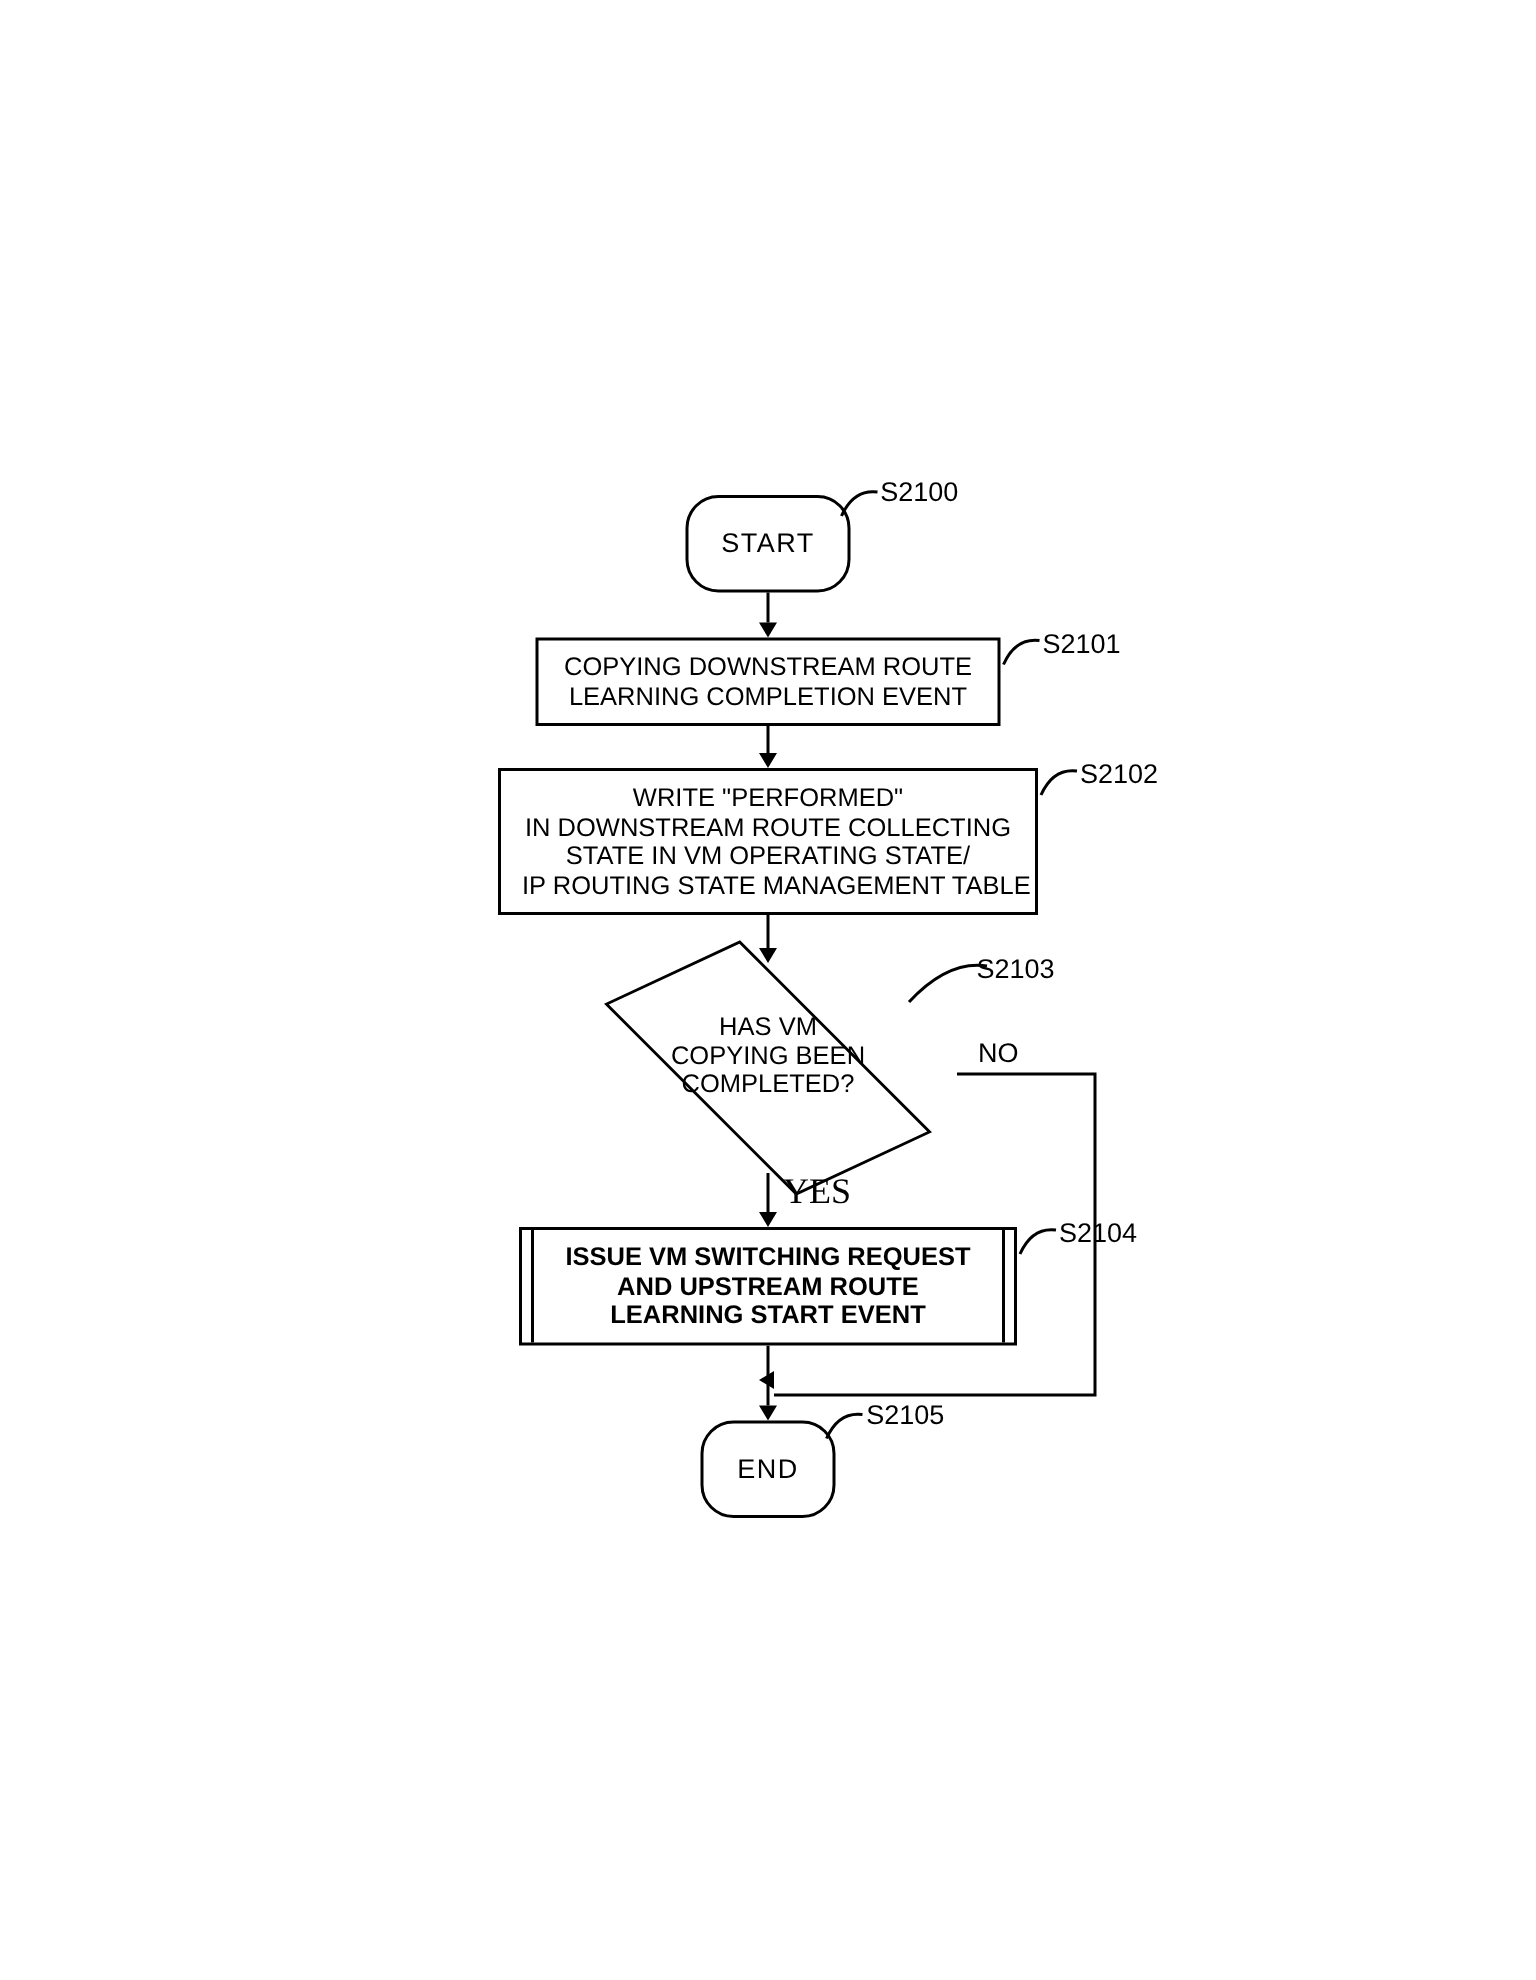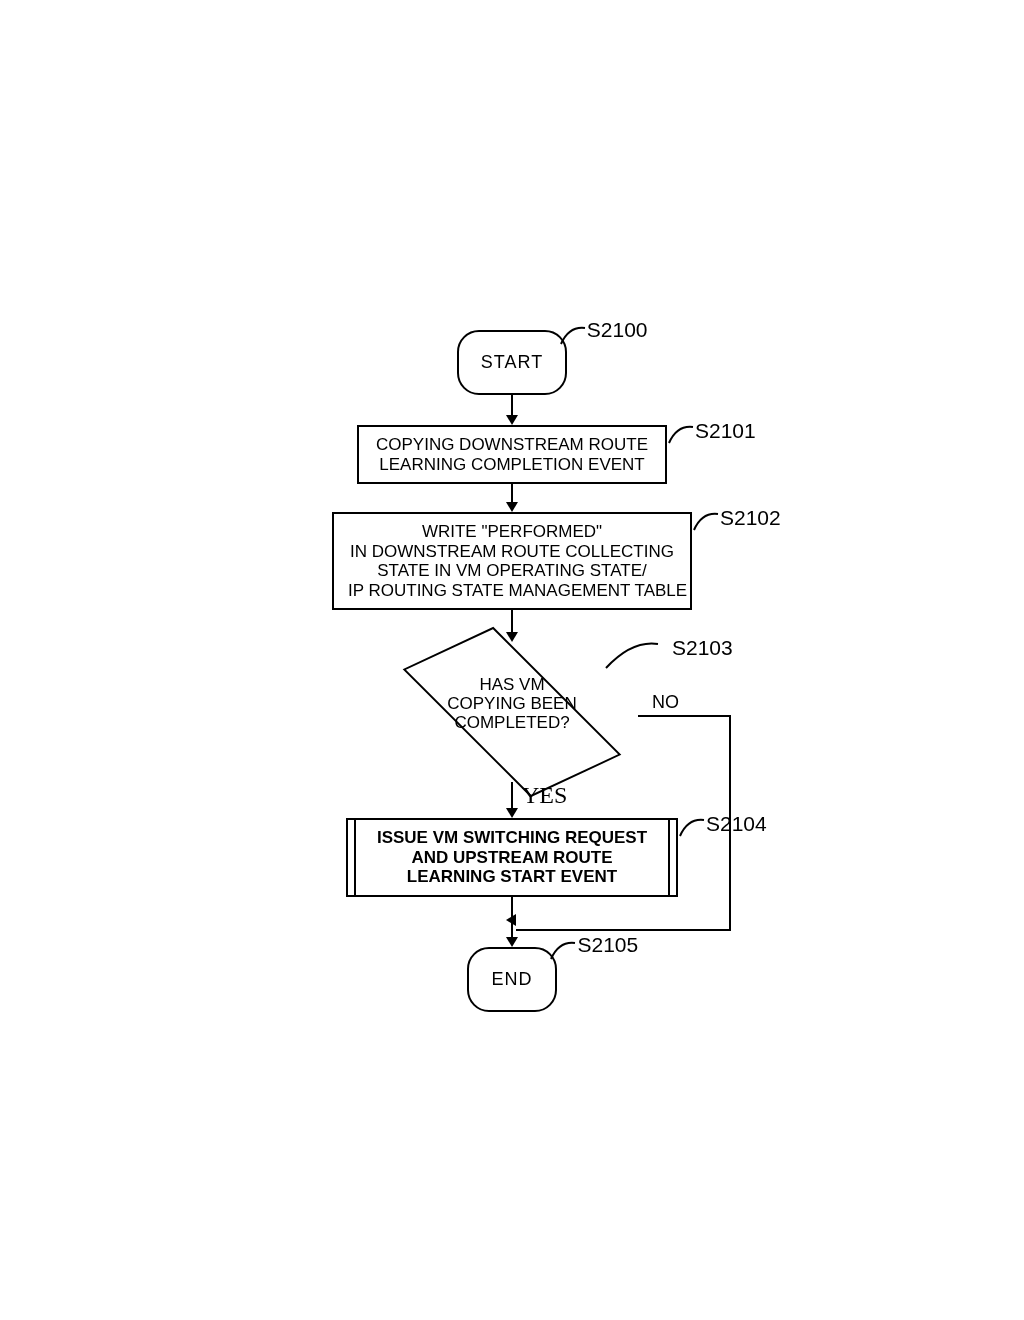--- a/index.html
+++ b/index.html
@@ -84,21 +84,21 @@
       border-right: 6px solid transparent;
       border-top: 10px solid #000;
     }
     .node-row {
       display: flex;
       align-items: center;
       position: relative;
     }
     .label-right {
       position: absolute;
-      font-size: 21px;
+      font-size: 18px;
     }
     .diamond-wrap {
       position: relative;
       width: 256px;
       height: 140px;
     }
     .diamond {
       position: absolute;
       left: 50%;
       top: 50%;
@@ -180,21 +180,21 @@
     <div class="node-row">
       <div class="diamond-wrap">
         <div class="diamond"></div>
         <div class="diamond-text">HAS VM
 COPYING BEEN
 COMPLETED?</div>
       </div>
       <svg width="70" height="40" style="position:absolute;left:220px;top:-8px;">
         <path d="M2 34 Q 28 6 54 10" stroke="#000" stroke-width="2" fill="none"></path>
       </svg>
-      <span class="label-right" style="left:288px; top:-6px;">S2103</span>
+      <span class="label-right" style="left:267px; top:-6px;">S2103</span>
       <span class="no-label" style="left:268px; top:50px;">NO</span>
     </div>
     <div style="position:relative;">
       <span class="yes-label" style="left:10px; top:0px;">YES</span>
     </div>
     <div class="vline" style="height:26px;"></div>
     <div class="arrowhead"></div>
 
     <div class="node-row">
       <div class="subprocess" style="width:332px;font-weight:bold;">

